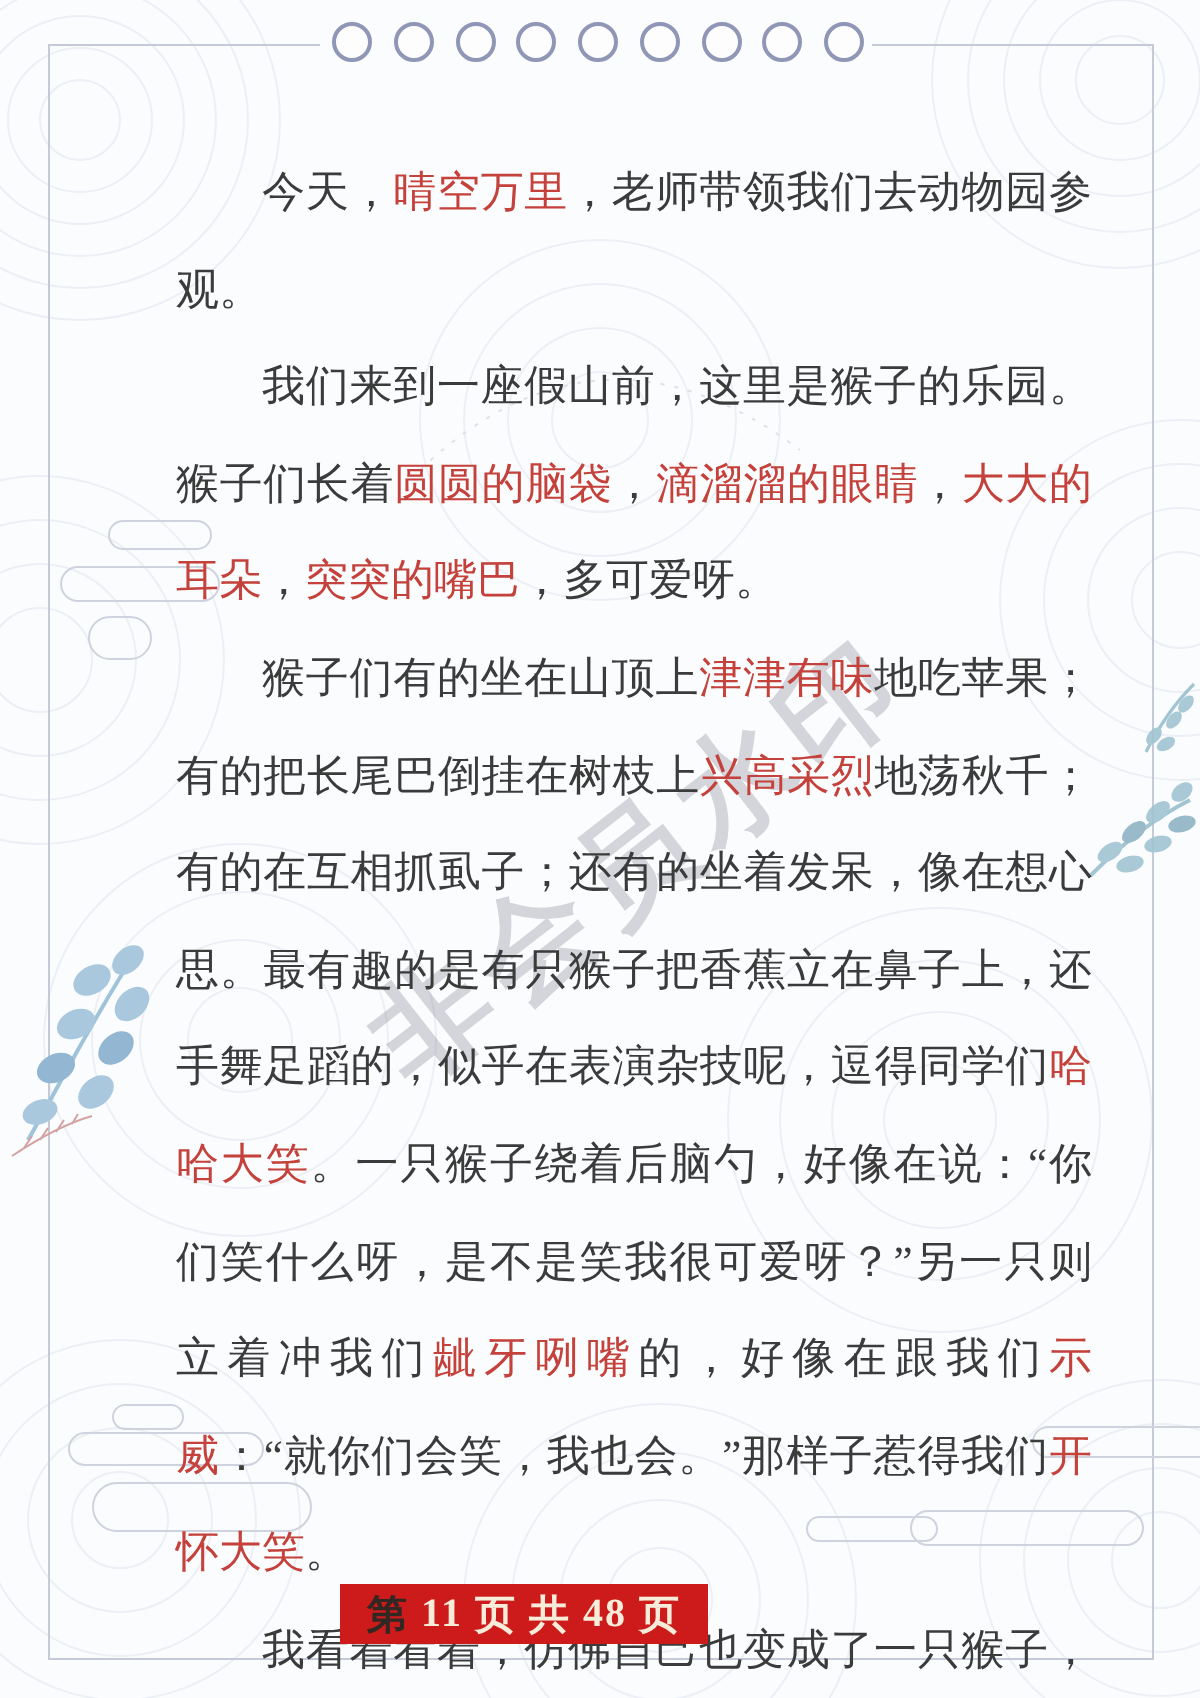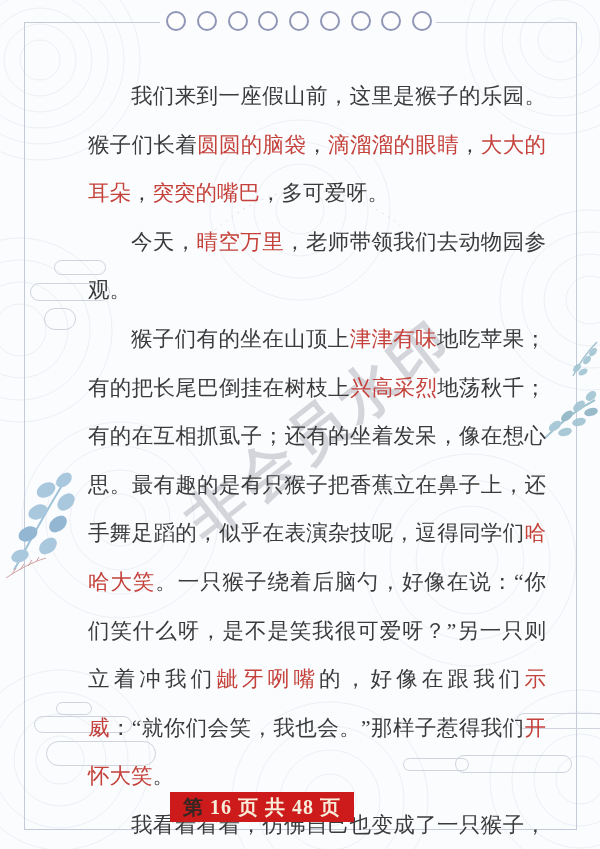--- a/index.html
+++ b/index.html
@@ -171,21 +171,21 @@
       <ellipse cx="36" cy="84" rx="7" ry="4" transform="rotate(-15 36 84)"></ellipse>
       <ellipse cx="36" cy="68" rx="7" ry="4" transform="rotate(-40 36 68)"></ellipse>
       <ellipse cx="48" cy="74" rx="7" ry="4" transform="rotate(-15 48 74)" fill="#8fb5c4"></ellipse>
       <ellipse cx="48" cy="58" rx="6" ry="4" transform="rotate(-40 48 58)"></ellipse>
     </g>
   </svg>
 
   <div class="watermark">非会员水印</div>
 
   <div class="essay">
+      <p><span>今天，</span><span class="hl">晴空万里</span><span>，老师带领我们去动物园参观。</span></p>
       <p><span>我们来到一座假山前，这里是猴子的乐园。猴子们长着</span><span class="hl">圆圆的脑袋</span><span>，</span><span class="hl">滴溜溜的眼睛</span><span>，</span><span class="hl">大大的耳朵</span><span>，</span><span class="hl">突突的嘴巴</span><span>，多可爱呀。</span></p>
-      <p><span>今天，</span><span class="hl">晴空万里</span><span>，老师带领我们去动物园参观。</span></p>
       <p><span>猴子们有的坐在山顶上</span><span class="hl">津津有味</span><span>地吃苹果；有的把长尾巴倒挂在树枝上</span><span class="hl">兴高采烈</span><span>地荡秋千；有的在互相抓虱子；还有的坐着发呆，像在想心思。最有趣的是有只猴子把香蕉立在鼻子上，还手舞足蹈的，似乎在表演杂技呢，逗得同学们</span><span class="hl">哈哈大笑</span><span>。一只猴子绕着后脑勺，好像在说：“你们笑什么呀，是不是笑我很可爱呀？”另一只则立着冲我们</span><span class="hl">龇牙咧嘴</span><span>的，好像在跟我们</span><span class="hl">示威</span><span>：“就你们会笑，我也会。”那样子惹得我们</span><span class="hl">开怀大笑</span><span>。</span></p>
       <p><span>我看着看着，仿佛自己也变成了一只猴子，和它们玩得很开心。</span></p>
     </div>
 
-  <div class="footer-badge"><span class="dark">第</span><span> 16 </span><span>页 共</span><span> 48 </span><span>页</span></div>
+  <div class="footer-badge"><span class="dark">第</span><span> 11 </span><span>页 共</span><span> 48 </span><span>页</span></div>
 
 </div>
 
 </body></html>

